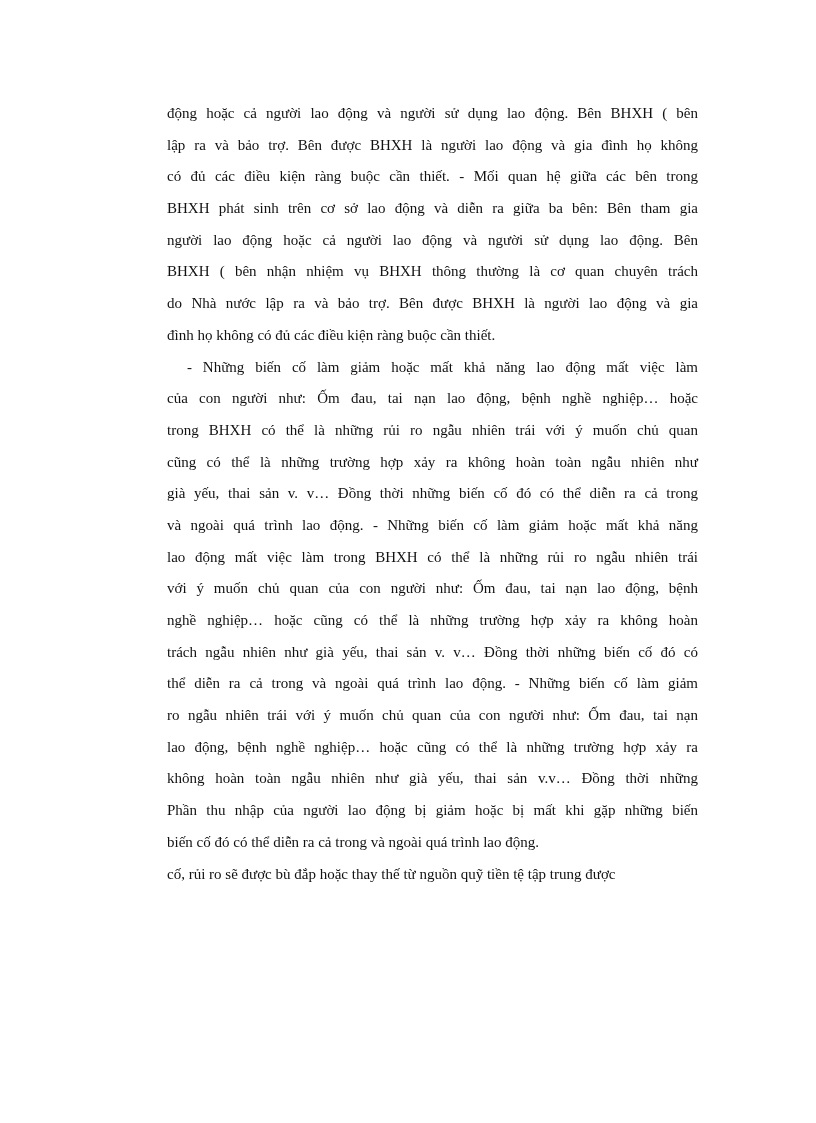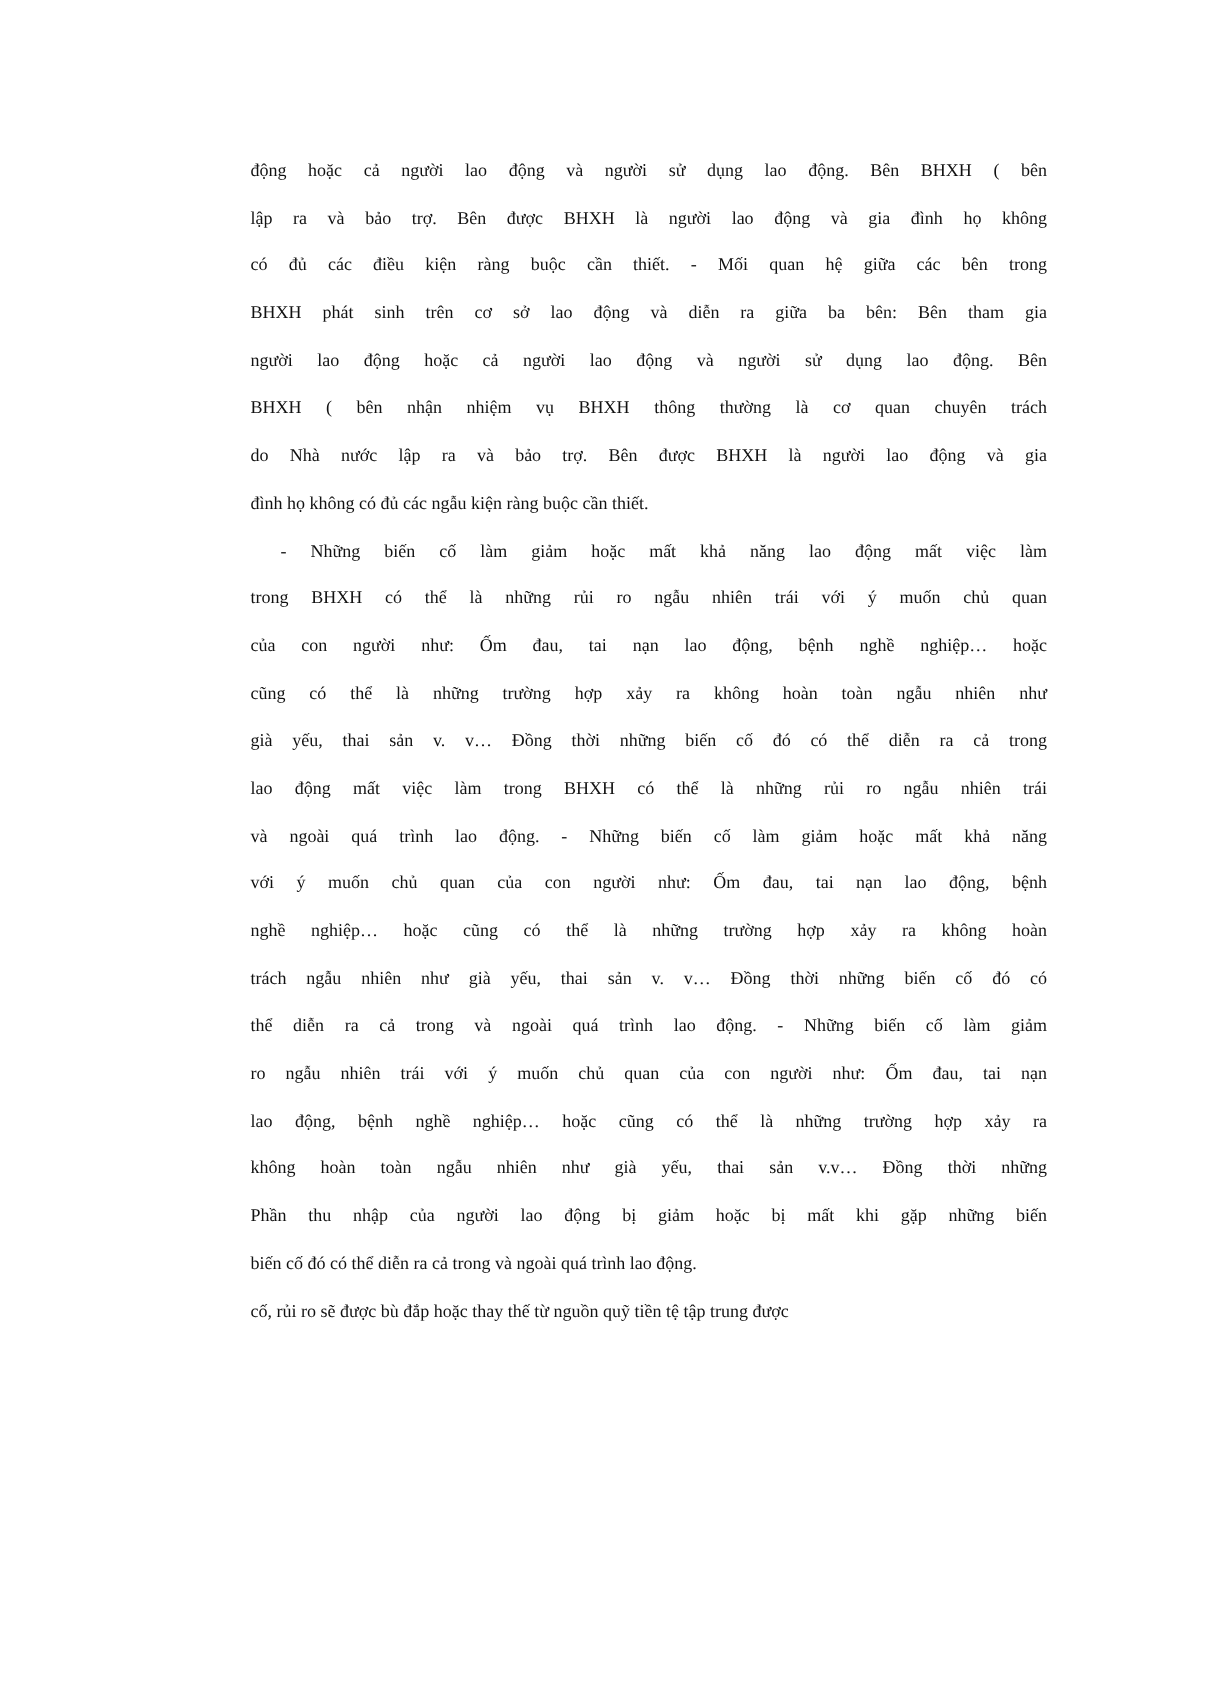--- a/index.html
+++ b/index.html
@@ -12,21 +12,21 @@
       height: 1123px;
       position: relative;
       overflow: hidden;
     }
     .page {
       position: absolute;
       left: 167px;
       top: 98px;
       width: 531px;
       font-family: "Liberation Serif", "DejaVu Serif", serif;
-      font-size: 12px;
+      font-size: 15px;
       line-height: 31.7px;
       color: #111111;
     }
     .line {
       display: block;
       height: 31.7px;
       white-space: nowrap;
       text-align: justify;
       text-align-last: justify;
     }
@@ -42,28 +42,28 @@
 
 <div class="page">
   <div class="body-text">
     <span class="line">động hoặc cả người  lao động và  người  sử dụng  lao động. Bên BHXH ( bên</span>
     <span class="line">lập  ra và  bảo trợ. Bên được BHXH  là người  lao động và  gia đình họ không</span>
     <span class="line">có đủ các điều kiện ràng buộc cần thiết.   - Mối  quan  hệ giữa các bên trong</span>
     <span class="line">BHXH phát  sinh trên cơ sở lao động và  diễn ra giữa ba bên: Bên tham gia</span>
     <span class="line">người  lao động hoặc  cả người  lao động và  người  sử dụng  lao động. Bên</span>
     <span class="line">BHXH ( bên nhận nhiệm vụ  BHXH thông thường  là cơ quan  chuyên trách</span>
     <span class="line">do Nhà  nước  lập ra và  bảo trợ. Bên được BHXH  là người  lao động và  gia</span>
-    <span class="line last">đình họ không  có đủ các ngẫu kiện ràng buộc cần thiết.</span>
+    <span class="line last">đình họ không  có đủ các điều kiện ràng buộc cần thiết.</span>
     <span class="line indent">- Những  biến  cố làm giảm  hoặc  mất khả  năng  lao động mất việc làm</span>
+    <span class="line">của con người như: Ốm đau, tai nạn  lao động, bệnh nghề nghiệp…  hoặc</span>
     <span class="line">trong BHXH  có thể là những  rủi ro ngẫu  nhiên trái với ý muốn  chủ quan</span>
-    <span class="line">của con người như: Ốm đau, tai nạn  lao động, bệnh nghề nghiệp…  hoặc</span>
     <span class="line">cũng  có thể là những  trường  hợp  xảy  ra không  hoàn toàn ngẫu  nhiên như</span>
     <span class="line">già yếu, thai sản v. v…  Đồng thời những  biến cố đó có thể diễn ra cả trong</span>
+    <span class="line">và  ngoài quá trình lao động. - Những  biến cố làm giảm  hoặc  mất khả  năng</span>
     <span class="line">lao động mất việc  làm trong BHXH  có thể là những  rủi ro ngẫu  nhiên trái</span>
-    <span class="line">và  ngoài quá trình lao động. - Những  biến cố làm giảm  hoặc  mất khả  năng</span>
     <span class="line">với ý  muốn  chủ  quan  của  con người như: Ốm đau, tai nạn  lao động, bệnh</span>
     <span class="line">nghề  nghiệp…  hoặc  cũng  có thể là những  trường  hợp  xảy  ra không  hoàn</span>
     <span class="line">trách ngẫu nhiên như già yếu, thai sản v. v…  Đồng thời những  biến cố đó có</span>
     <span class="line">thể diễn ra cả trong và ngoài  quá trình lao động.  - Những  biến  cố làm giảm</span>
     <span class="line">ro ngẫu  nhiên trái với ý muốn  chủ quan  của  con người  như: Ốm đau, tai nạn</span>
     <span class="line">lao động, bệnh nghề nghiệp…  hoặc cũng có thể là những  trường hợp xảy ra</span>
     <span class="line">không  hoàn toàn ngẫu   nhiên như  già yếu, thai sản v.v…  Đồng thời những</span>
     <span class="line">Phần thu nhập  của người  lao động bị  giảm  hoặc bị mất khi gặp những  biến</span>
     <span class="line last">biến cố đó có thể diễn ra cả trong và  ngoài  quá trình lao động.</span>
     <span class="line last">cố, rủi ro sẽ được bù đắp hoặc thay  thế từ nguồn  quỹ  tiền tệ tập trung được</span>

